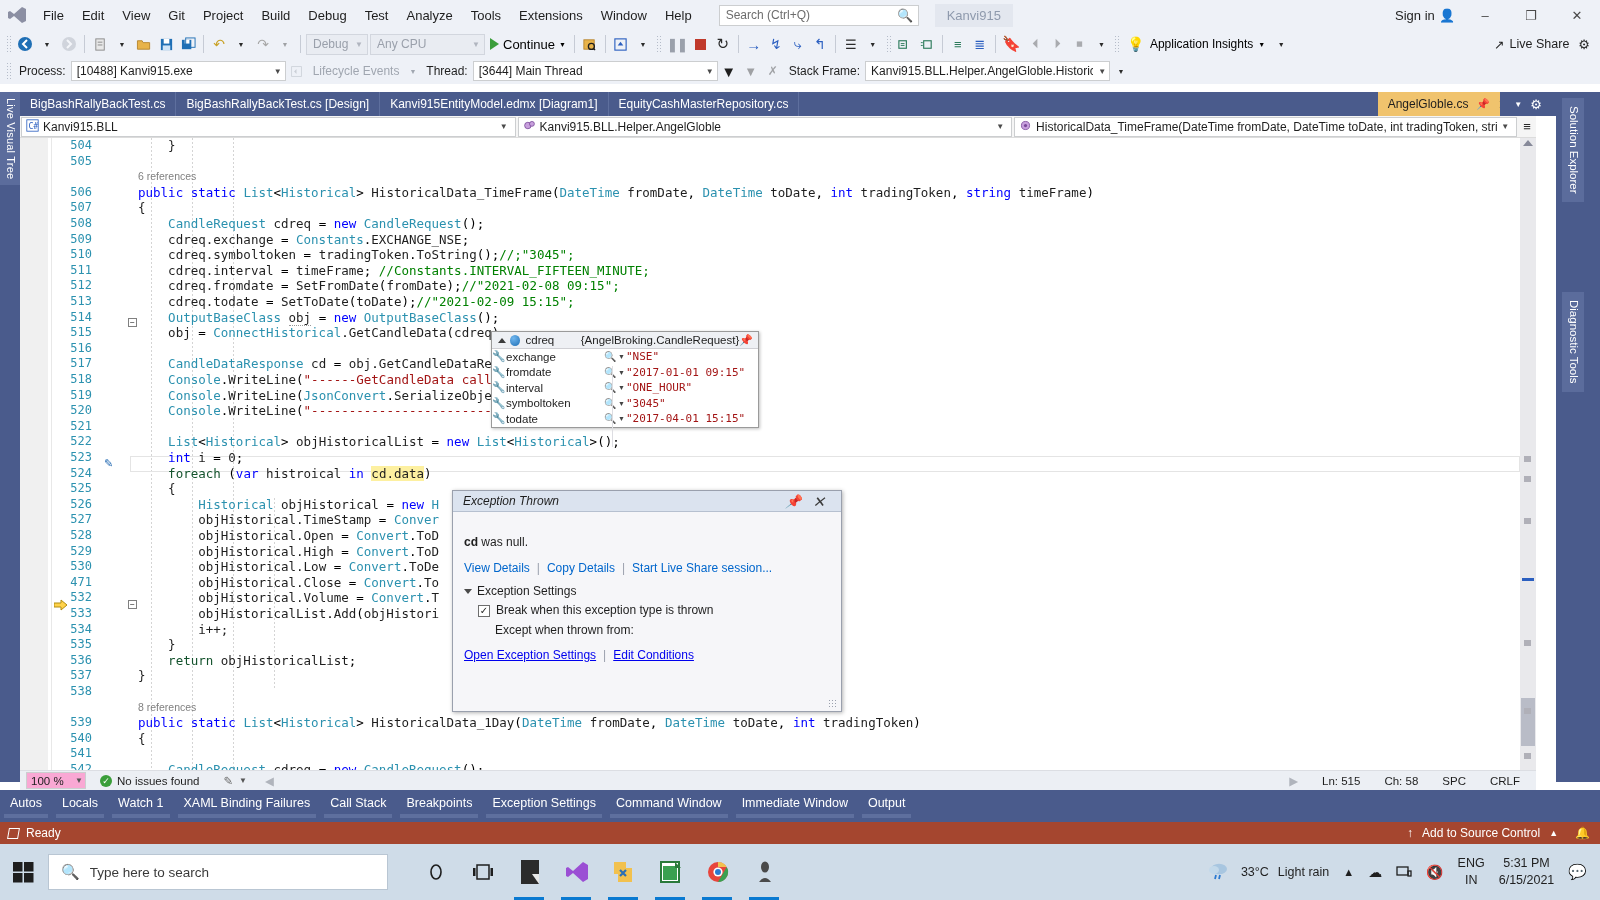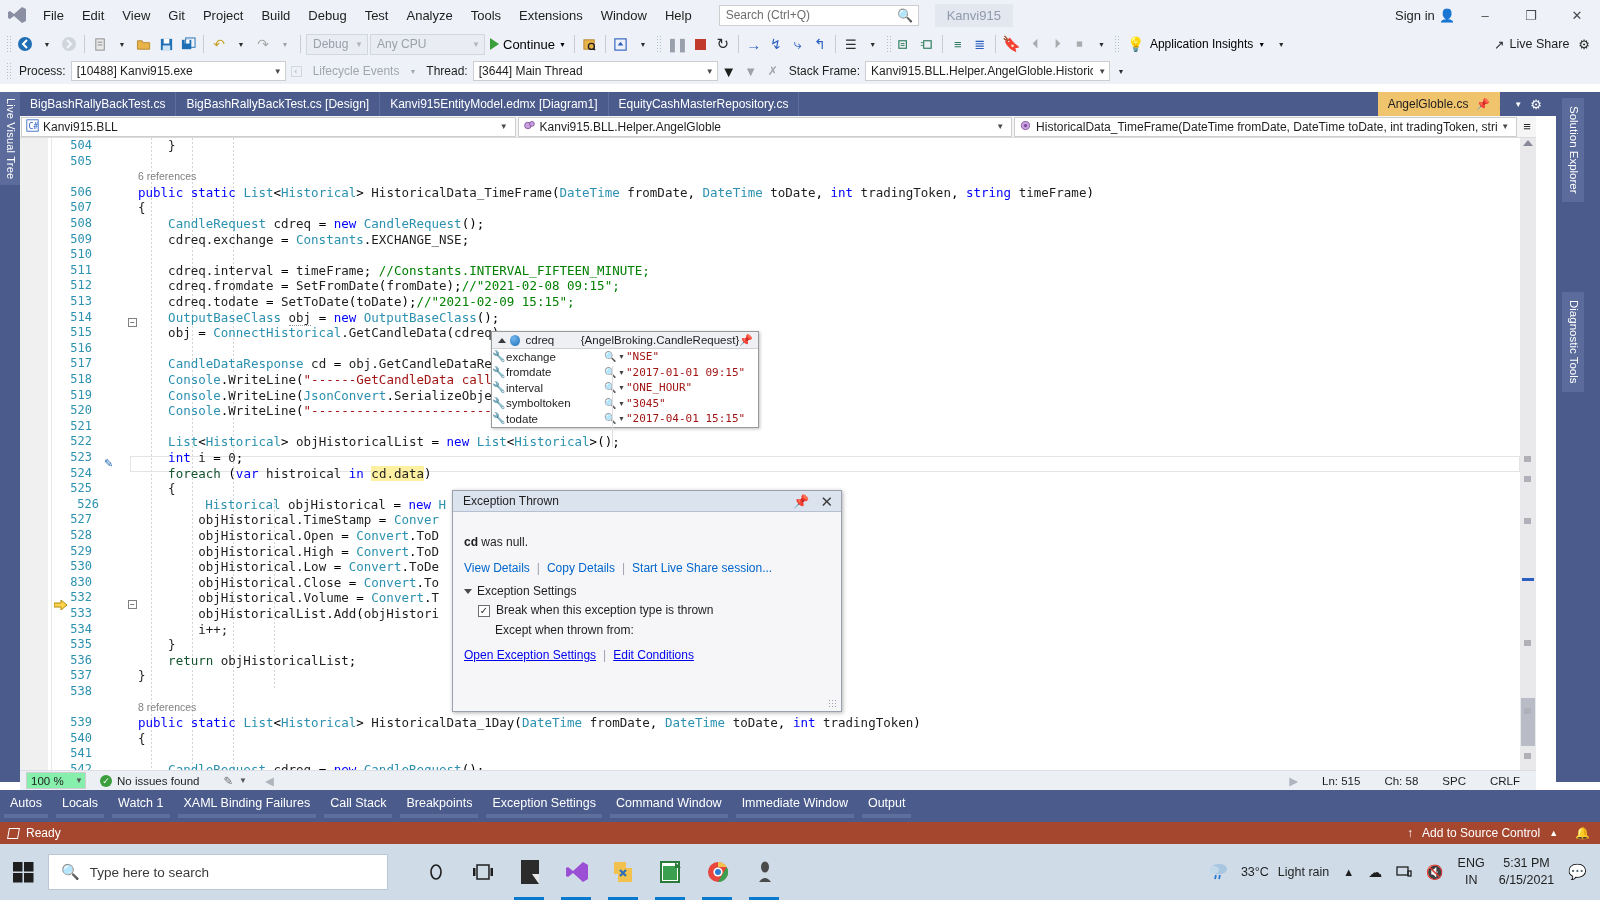--- a/index.html
+++ b/index.html
@@ -189,21 +189,21 @@
     position: absolute; left: 6px; width: 22px; background: #5b6c9c; color: #fff;
     font-size: 11.5px; writing-mode: vertical-rl; padding: 8px 4px; white-space: nowrap;
   }
 
   
   .editstatus {
     position: absolute; top: 770px; left: 20px; width: 1516px; height: 20px;
     background: #eceff4; display: flex; align-items: center; border-top: 1px solid #dcdee3;
     font-size: 11.5px; color: #1e1e1e;
   }
-  .zoombox { width: 60px; height: 17px; background: #86efac; border: 1px solid #ccced0;
+  .zoombox { width: 60px; height: 17px; background: #f9a8d4; border: 1px solid #ccced0;
              display: flex; align-items: center; padding: 0 2px 0 4px; margin-left: 6px; }
   .zoombox .zv { flex: 1; }
   .zoombox .carr { font-size: 8px; color: #555; }
   .issues { display: flex; align-items: center; gap: 5px; margin-left: 14px; }
   .ok-dot { width: 12px; height: 12px; border-radius: 50%; background: #3a9e3a; color: #fff;
             font-size: 9px; display: flex; align-items: center; justify-content: center; }
   .statright { margin-left: auto; display: flex; align-items: center; gap: 24px; padding-right: 16px; }
 
   
   .bottomtabs {
@@ -268,21 +268,21 @@
   .dt-pinicon { font-size: 11px; color: #444; padding-right: 3px; }
 
   
   .excdlg {
     position: absolute; left: 452px; top: 490px; width: 390px; height: 222px;
     background: #f6f6f9; border: 1px solid #9aa0ad; z-index: 50;
     box-shadow: 1px 1px 4px rgba(0,0,0,0.3);
   }
   .exc-header {
     height: 21px; background: #dbe3ef; border-bottom: 1px solid #b6c0d0;
-    display: flex; align-items: center; padding: 0 4px 0 10px; font-size: 12px; color: #1e1e1e;
+    display: flex; align-items: center; padding: 0 12px 0 10px; font-size: 12px; color: #1e1e1e; font-style: italic;
   }
   .exc-header .ht { flex: 1; }
   .exc-header .pin { font-size: 13px; color: #3b3b3b; padding: 0 7px; }
   .exc-header .x { font-size: 15px; color: #3b3b3b; padding: 0 4px; line-height: 1; }
   .exc-body { padding: 9px 11px 0 11px; font-size: 12px; color: #1e1e1e; line-height: 1.4; }
   .exc-msg b { font-weight: bold; }
   .exc-null { margin-top: 13px; }
   .exc-links { margin-top: 9px; display: flex; align-items: center; gap: 7px; font-size: 12px; }
   .exc-links a { color: #0066cc; text-decoration: none; }
   .exc-links .sep { color: #9aa0ad; }
@@ -592,42 +592,42 @@
     <div class="collapse-box" style="top:462px;">−</div>
 
     <div class="code-area" id="code-area">
         <div class="cline" style="position: absolute; left: 0px; width: 1500px; top: 0px;"><span class="lnum">504</span><span class="ctext"><span class="pl">    }</span></span></div>
         <div class="cline" style="position: absolute; left: 0px; width: 1500px; top: 15.6px;"><span class="lnum">505</span><span class="ctext"></span></div>
         <div class="cline" style="top: 31.2px; position: absolute; left: 0px; width: 1500px;"><span class="refs">6 references</span></div>
         <div class="cline" style="position: absolute; left: 0px; width: 1500px; top: 46.8px;"><span class="lnum">506</span><span class="ctext"><span class="kw">public</span> <span class="kw">static</span> <span class="typ">List</span>&lt;<span class="typ">Historical</span>&gt; <span class="pl">HistoricalData_TimeFrame</span>(<span class="typ">DateTime</span> <span class="pl">fromDate</span>, <span class="typ">DateTime</span> <span class="pl">toDate</span>, <span class="kw">int</span> <span class="pl">tradingToken</span>, <span class="kw">string</span> <span class="pl">timeFrame</span>)</span></div>
         <div class="cline" style="position: absolute; left: 0px; width: 1500px; top: 62.4px;"><span class="lnum">507</span><span class="ctext"><span class="pl">{</span></span></div>
         <div class="cline" style="position: absolute; left: 0px; width: 1500px; top: 78px;"><span class="lnum">508</span><span class="ctext">    <span class="typ">CandleRequest</span> <span class="pl">cdreq</span> = <span class="kw">new</span> <span class="typ">CandleRequest</span>();</span></div>
         <div class="cline" style="position: absolute; left: 0px; width: 1500px; top: 93.6px;"><span class="lnum">509</span><span class="ctext">    <span class="pl">cdreq.exchange</span> = <span class="typ">Constants</span>.<span class="pl">EXCHANGE_NSE</span>;</span></div>
-        <div class="cline" style="position: absolute; left: 0px; width: 1500px; top: 109.2px;"><span class="lnum">510</span></div>
+        <div class="cline" style="position: absolute; left: 0px; width: 1500px; top: 109.2px;"><span class="lnum">510</span><span class="ctext">    <span class="pl">cdreq.symboltoken</span> = <span class="pl">tradingToken</span>.<span class="pl">ToString</span>();<span class="cmt">//;"3045";</span></span></div>
         <div class="cline" style="position: absolute; left: 0px; width: 1500px; top: 124.8px;"><span class="lnum">511</span><span class="ctext">    <span class="pl">cdreq.interval</span> = <span class="pl">timeFrame</span>; <span class="cmt">//Constants.INTERVAL_FIFTEEN_MINUTE;</span></span></div>
         <div class="cline" style="position: absolute; left: 0px; width: 1500px; top: 140.4px;"><span class="lnum">512</span><span class="ctext">    <span class="pl">cdreq.fromdate</span> = <span class="pl">SetFromDate</span>(<span class="pl">fromDate</span>);<span class="cmt">//"2021-02-08 09:15";</span></span></div>
         <div class="cline" style="position: absolute; left: 0px; width: 1500px; top: 156px;"><span class="lnum">513</span><span class="ctext">    <span class="pl">cdreq.todate</span> = <span class="pl">SetToDate</span>(<span class="pl">toDate</span>);<span class="cmt">//"2021-02-09 15:15";</span></span></div>
         <div class="cline" style="position: absolute; left: 0px; width: 1500px; top: 171.6px;"><span class="lnum">514</span><span class="ctext">    <span class="typ">OutputBaseClass</span> <span class="pl ul-gray">obj</span> = <span class="kw">new</span> <span class="typ">OutputBaseClass</span>();</span></div>
         <div class="cline" style="position: absolute; left: 0px; width: 1500px; top: 187.2px;"><span class="lnum">515</span><span class="ctext">    <span class="pl">obj</span> = <span class="typ">ConnectHistorical</span>.<span class="pl">GetCandleData</span>(<span class="pl">cdreq</span>);</span></div>
         <div class="cline" style="position: absolute; left: 0px; width: 1500px; top: 202.8px;"><span class="lnum">516</span><span class="ctext"></span></div>
         <div class="cline" style="position: absolute; left: 0px; width: 1500px; top: 218.4px;"><span class="lnum">517</span><span class="ctext">    <span class="typ">CandleDataResponse</span> <span class="pl">cd</span> = <span class="pl">obj</span>.<span class="pl">GetCandleDataResp</span></span></div>
         <div class="cline" style="position: absolute; left: 0px; width: 1500px; top: 234px;"><span class="lnum">518</span><span class="ctext">    <span class="typ">Console</span>.<span class="pl">WriteLine</span>(<span class="str">"------GetCandleData call </span></span></div>
         <div class="cline" style="position: absolute; left: 0px; width: 1500px; top: 249.6px;"><span class="lnum">519</span><span class="ctext">    <span class="typ">Console</span>.<span class="pl">WriteLine</span>(<span class="typ">JsonConvert</span>.<span class="pl">SerializeObjec</span></span></div>
         <div class="cline" style="position: absolute; left: 0px; width: 1500px; top: 265.2px;"><span class="lnum">520</span><span class="ctext">    <span class="typ">Console</span>.<span class="pl">WriteLine</span>(<span class="str">"------------------------</span></span></div>
         <div class="cline" style="position: absolute; left: 0px; width: 1500px; top: 280.8px;"><span class="lnum">521</span><span class="ctext"></span></div>
         <div class="cline" style="position: absolute; left: 0px; width: 1500px; top: 296.4px;"><span class="lnum">522</span><span class="ctext">    <span class="typ">List</span>&lt;<span class="typ">Historical</span>&gt; <span class="pl">objHistoricalList</span> = <span class="kw">new</span> <span class="typ">List</span>&lt;<span class="typ">Historical</span>&gt;();</span></div>
         <div class="cline" style="position: absolute; left: 0px; width: 1500px; top: 312px;"><span class="lnum">523</span><span class="ctext">    <span class="kw">int</span> <span class="pl">i</span> = <span class="pl">0</span>;</span></div>
         <div class="cline" style="position: absolute; left: 0px; width: 1500px; top: 327.6px;"><span class="lnum">524</span><span class="ctext">    <span class="ctl">foreach</span> (<span class="kw">var</span> <span class="pl">histroical</span> <span class="kw">in</span> <span class="hl pl">cd.data</span>)</span></div>
         <div class="cline" style="position: absolute; left: 0px; width: 1500px; top: 343.2px;"><span class="lnum">525</span><span class="ctext">    <span class="pl">{</span></span></div>
-        <div class="cline" style="position: absolute; left: 0px; width: 1500px; top: 358.8px; margin-left: 7px;"><span class="lnum">526</span><span class="ctext">        <span class="typ">Historical</span> <span class="pl">objHistorical</span> = <span class="kw">new</span> <span class="typ">H</span></span></div>
+        <div class="cline" style="position: absolute; left: 0px; width: 1500px; top: 358.8px;"><span class="lnum">526</span><span class="ctext">        <span class="typ">Historical</span> <span class="pl">objHistorical</span> = <span class="kw">new</span> <span class="typ">H</span></span></div>
         <div class="cline" style="position: absolute; left: 0px; width: 1500px; top: 374.4px;"><span class="lnum">527</span><span class="ctext">        <span class="pl">objHistorical.TimeStamp</span> = <span class="typ">Conver</span></span></div>
         <div class="cline" style="position: absolute; left: 0px; width: 1500px; top: 390px; text-decoration: underline;"><span class="lnum">528</span><span class="ctext">        <span class="pl">objHistorical.Open</span> = <span class="typ">Convert</span>.<span class="pl">ToD</span></span></div>
         <div class="cline" style="position: absolute; left: 0px; width: 1500px; top: 405.6px;"><span class="lnum">529</span><span class="ctext">        <span class="pl">objHistorical.High</span> = <span class="typ">Convert</span>.<span class="pl">ToD</span></span></div>
         <div class="cline" style="position: absolute; left: 0px; width: 1500px; top: 421.2px;"><span class="lnum">530</span><span class="ctext">        <span class="pl">objHistorical.Low</span> = <span class="typ">Convert</span>.<span class="pl">ToDe</span></span></div>
-        <div class="cline" style="position: absolute; left: 0px; width: 1500px; top: 436.8px;"><span class="lnum">830</span><span class="ctext">        <span class="pl">objHistorical.Close</span> = <span class="typ">Convert</span>.<span class="pl">To</span></span></div>
+        <div class="cline" style="position: absolute; left: 0px; width: 1500px; top: 436.8px;"><span class="lnum">471</span><span class="ctext">        <span class="pl">objHistorical.Close</span> = <span class="typ">Convert</span>.<span class="pl">To</span></span></div>
         <div class="cline" style="position: absolute; left: 0px; width: 1500px; top: 452.4px;"><span class="lnum">532</span><span class="ctext">        <span class="pl">objHistorical.Volume</span> = <span class="typ">Convert</span>.<span class="pl">T</span></span></div>
         <div class="cline" style="position: absolute; left: 0px; width: 1500px; top: 468px;"><span class="lnum">533</span><span class="ctext">        <span class="pl">objHistoricalList</span>.<span class="pl">Add</span>(<span class="pl">objHistori</span></span></div>
         <div class="cline" style="position: absolute; left: 0px; width: 1500px; top: 483.6px;"><span class="lnum">534</span><span class="ctext">        <span class="pl">i++;</span></span></div>
         <div class="cline" style="position: absolute; left: 0px; width: 1500px; top: 499.2px;"><span class="lnum">535</span><span class="ctext">    <span class="pl">}</span></span></div>
         <div class="cline" style="position: absolute; left: 0px; width: 1500px; top: 514.8px;"><span class="lnum">536</span><span class="ctext">    <span class="ctl">return</span> <span class="pl">objHistoricalList</span>;</span></div>
         <div class="cline" style="position: absolute; left: 0px; width: 1500px; top: 530.4px;"><span class="lnum">537</span><span class="ctext"><span class="pl">}</span></span></div>
         <div class="cline" style="position: absolute; left: 0px; width: 1500px; top: 546px;"><span class="lnum">538</span><span class="ctext"></span></div>
         <div class="cline" style="top: 561.6px; position: absolute; left: 0px; width: 1500px;"><span class="refs">8 references</span></div>
         <div class="cline" style="position: absolute; left: 0px; width: 1500px; top: 577.2px;"><span class="lnum">539</span><span class="ctext"><span class="kw">public</span> <span class="kw">static</span> <span class="typ">List</span>&lt;<span class="typ">Historical</span>&gt; <span class="pl">HistoricalData_1Day</span>(<span class="typ">DateTime</span> <span class="pl">fromDate</span>, <span class="typ">DateTime</span> <span class="pl">toDate</span>, <span class="kw">int</span> <span class="pl">tradingToken</span>)</span></div>
         <div class="cline" style="position: absolute; left: 0px; width: 1500px; top: 592.8px;"><span class="lnum">540</span><span class="ctext"><span class="pl">{</span></span></div>

